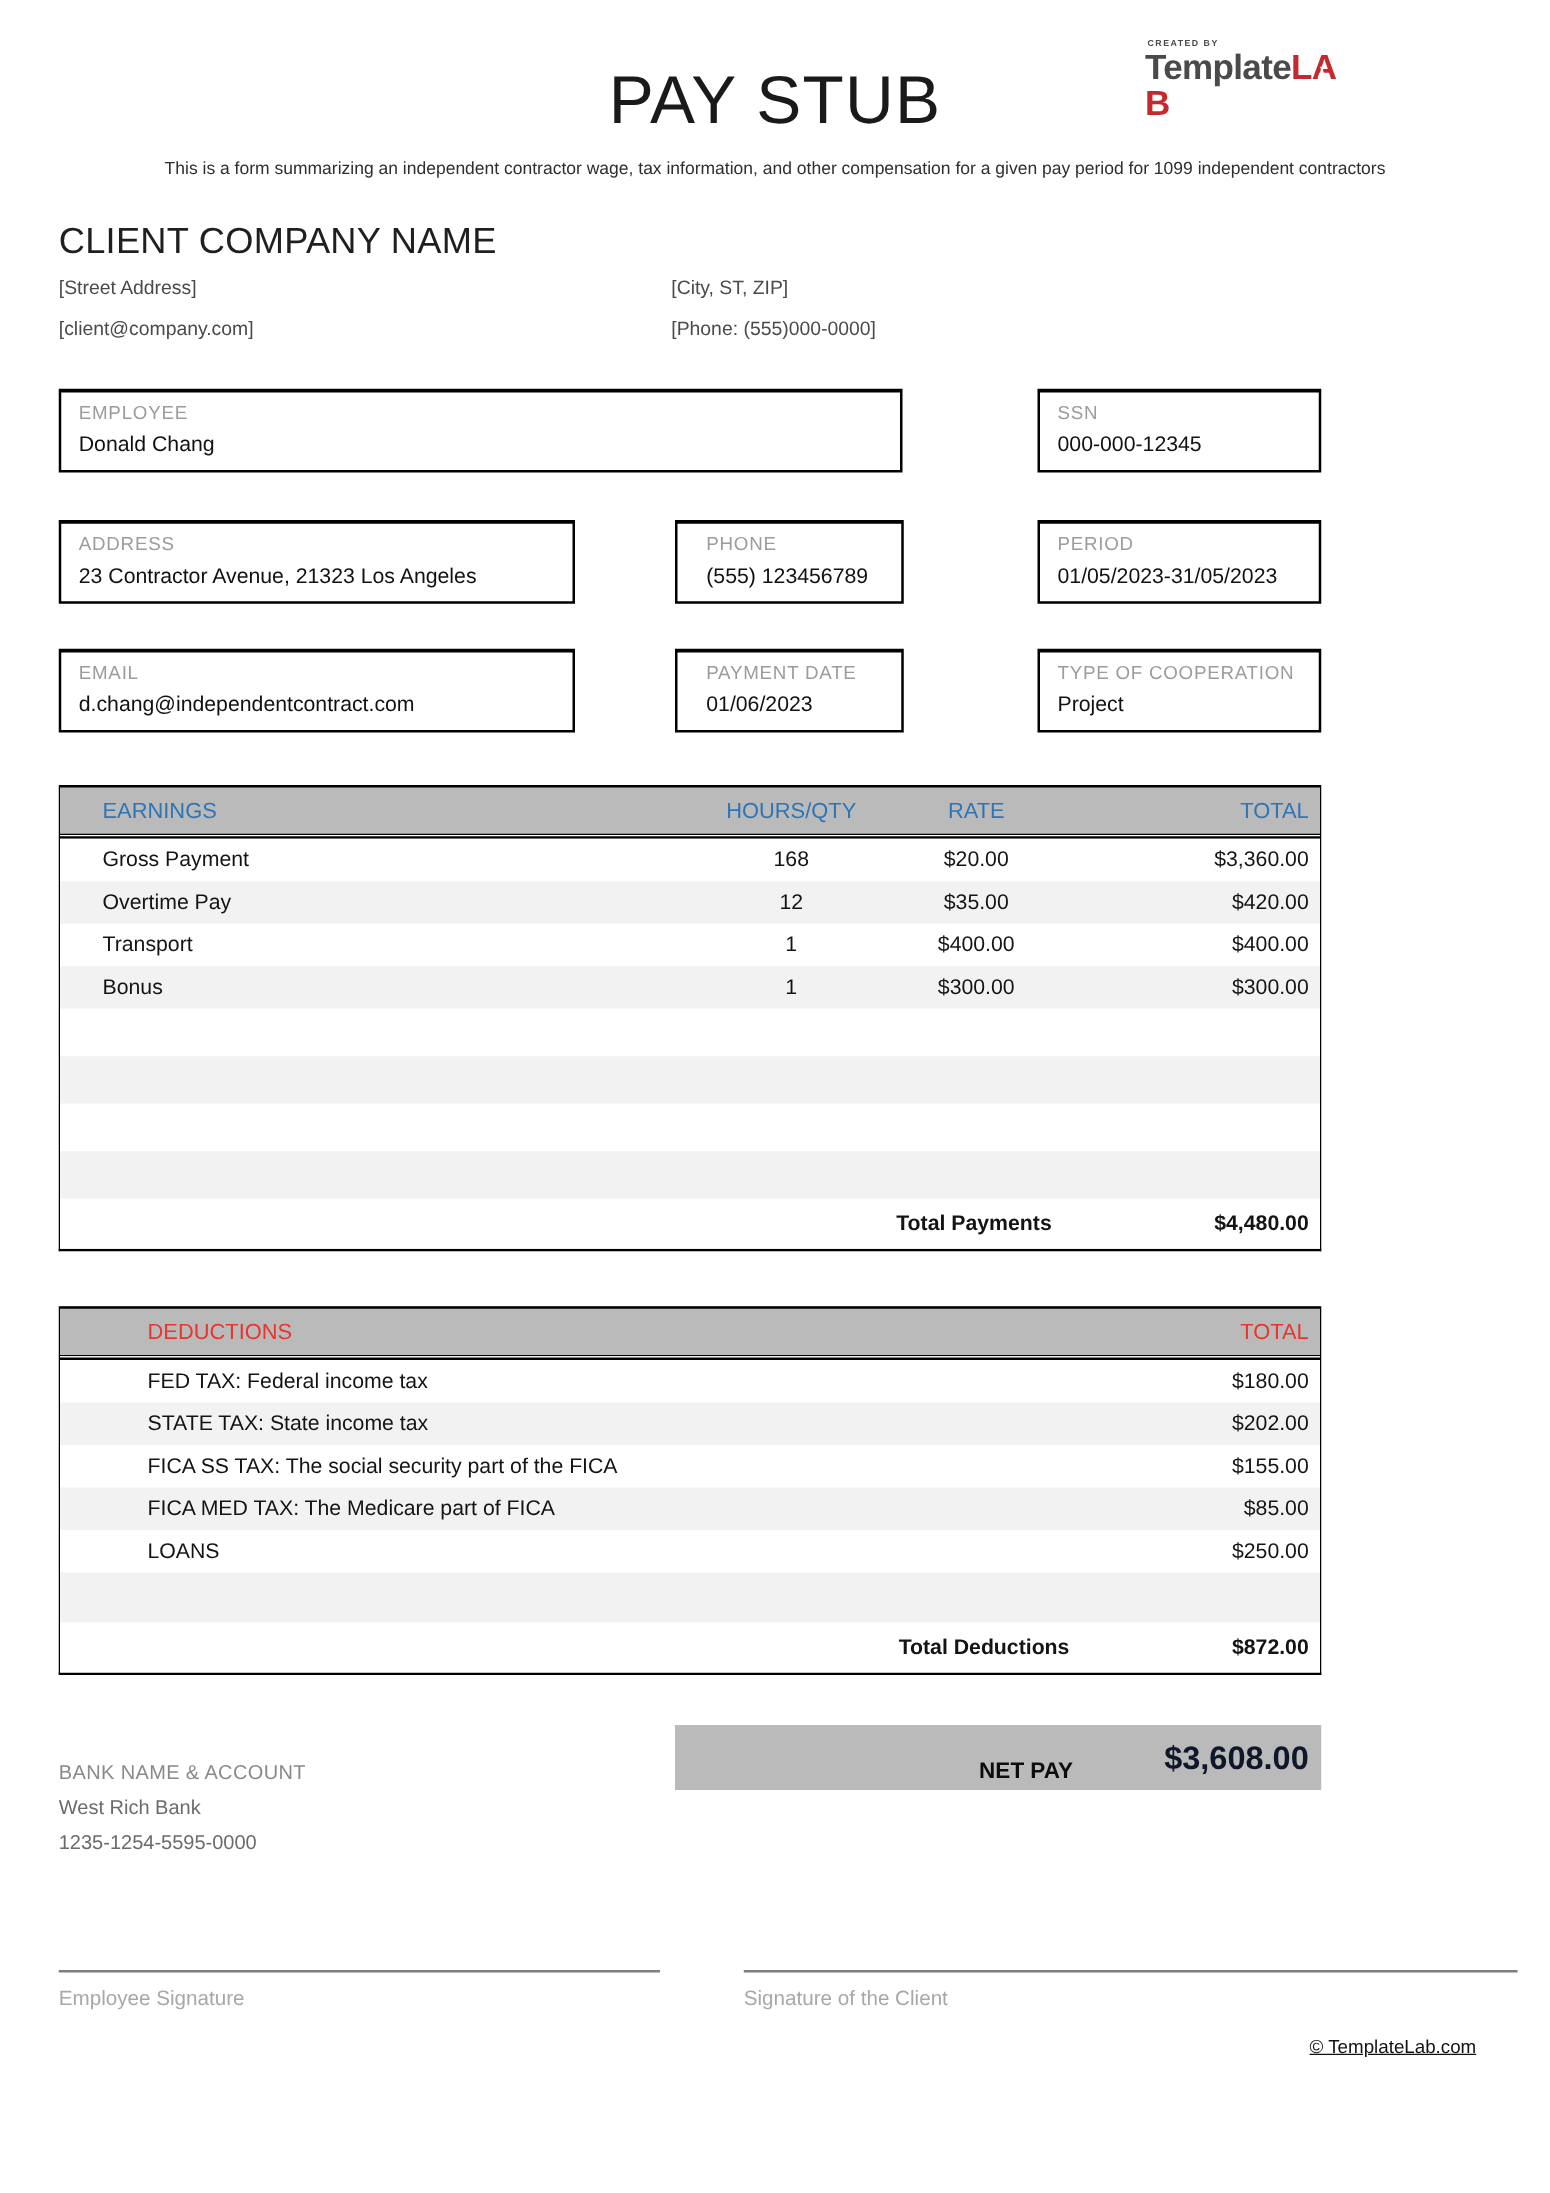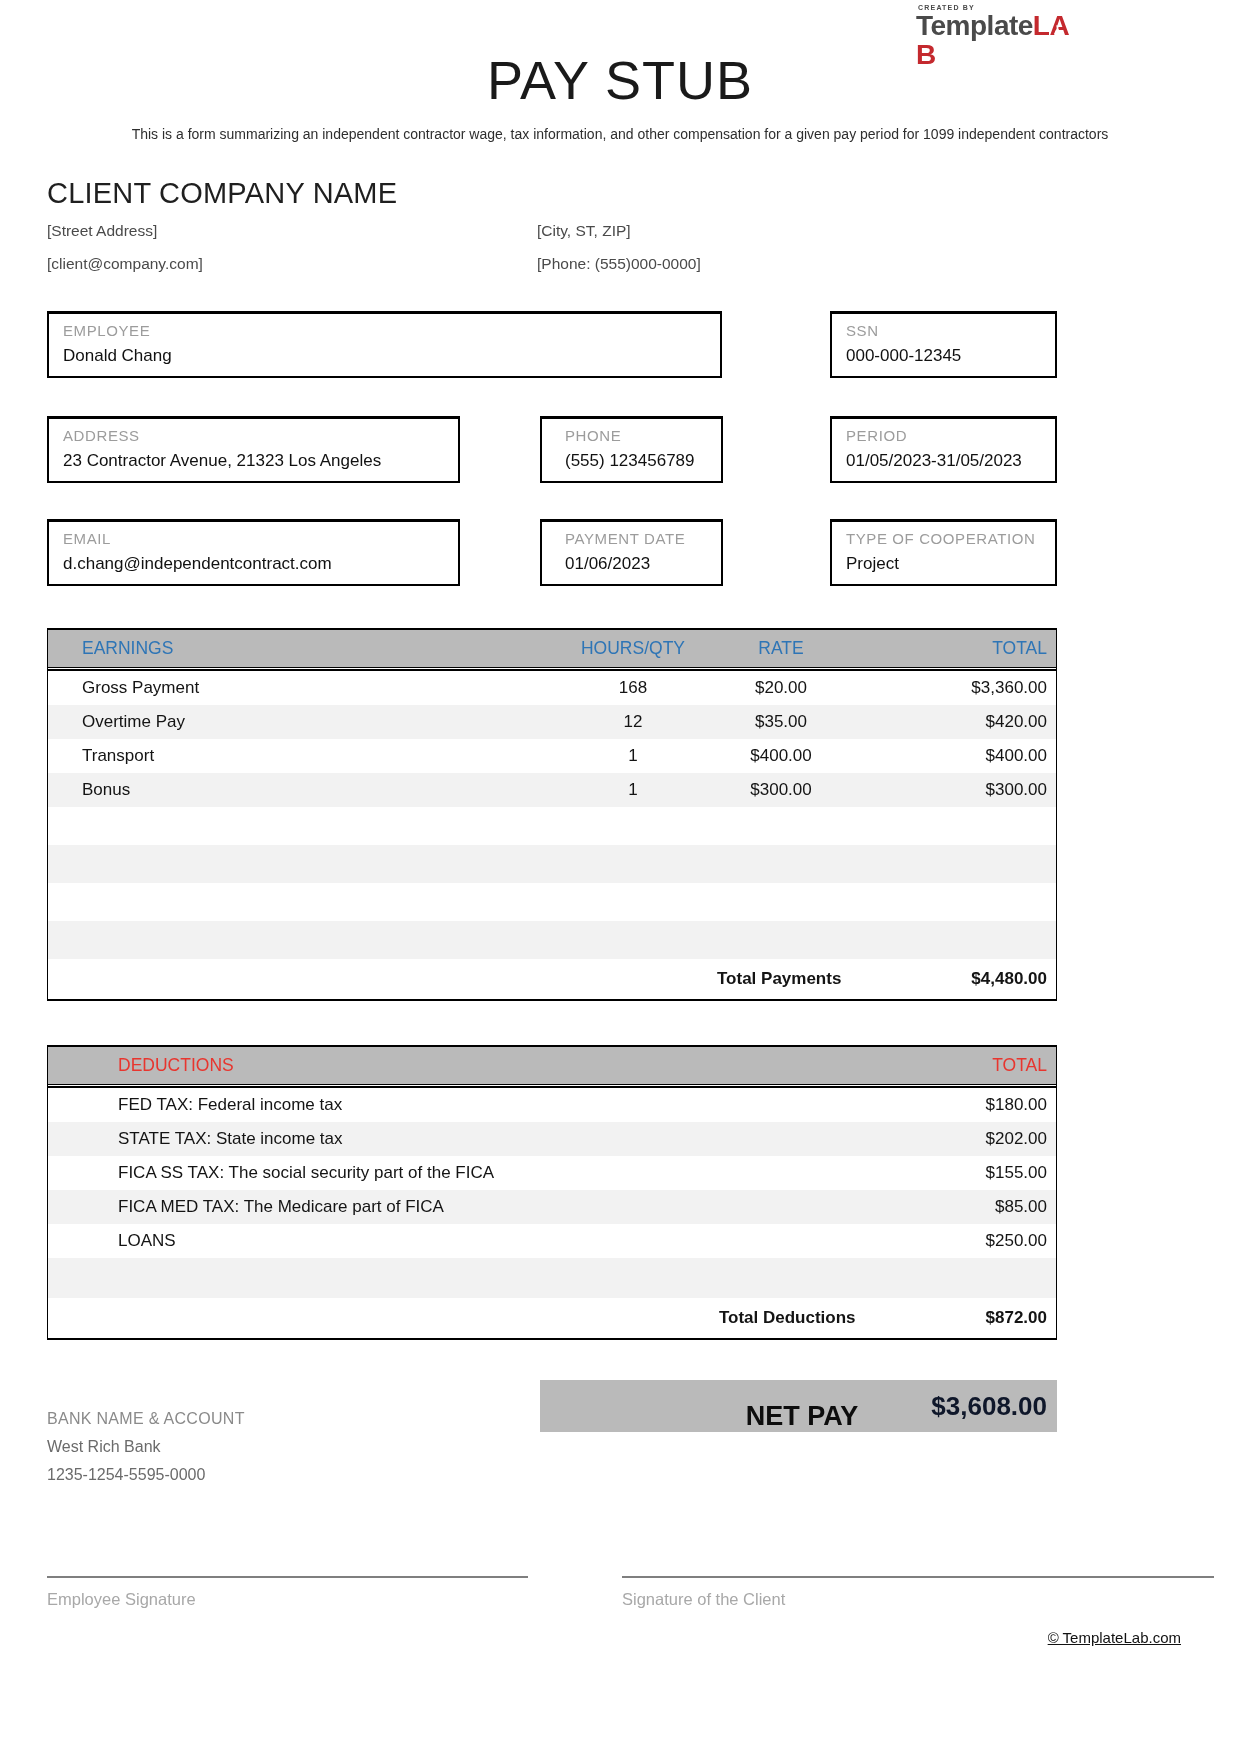--- a/index.html
+++ b/index.html
@@ -6,21 +6,21 @@
   html,body { background:#ffffff; }
   body {
     width:1240px; height:1754px;
     font-family:"Liberation Sans", sans-serif;
     color:#141414; overflow:hidden; position:relative;
   }
   .page { width:1240px; height:1754px; padding:18px 0 0 47px; position:relative; }
   .content { width:1010px; }
 
   
-  .logo { position:absolute; top:4px; left:916px; width:164px; text-align:left; }
+  .logo { position:absolute; top:32px; left:916px; width:164px; text-align:left; }
   .created-by { font-size:7px; font-weight:bold; letter-spacing:1.2px; color:#4a4a4a; margin-left:2px; }
   .brand { font-size:28px; font-weight:bold; letter-spacing:-0.5px; line-height:1.05; }
   .brand-dark { color:#4a4a4a; }
   .brand-red { color:#c4292e; position:relative; }
   .lab-a { position:relative; display:inline-block; }
   .flask-svg { position:absolute; left:3px; bottom:4px; width:11px; height:12px; }
 
   
   .doc-header { width:1240px; margin-left:-47px; text-align:center; margin-top:34px; }
   .doc-title { font-size:54px; font-weight:400; letter-spacing:1px; color:#1a1a1a; line-height:1.05; }
@@ -77,27 +77,27 @@
 
   
   .bottom-row { margin-top:40px; display:flex; align-items:flex-start; min-height:118px; }
   .bank { margin-top:30px; }
   .bank-label { font-size:16px; color:#8a8a8a; letter-spacing:0.3px; }
   .bank-line { font-size:16px; color:#6b6b6b; margin-top:10px; }
   .netpay {
     margin-left:auto; width:517px; height:52px; background:#bababa;
     display:flex; align-items:center; justify-content:flex-end; padding-right:10px;
   }
-  .netpay-label { font-size:27px; font-weight:bold; color:#0d0d0d;margin-top:21px; }
+  .netpay-label { font-size:18px; font-weight:bold; color:#0d0d0d;margin-top:21px; }
   .netpay-value { font-size:26px; font-weight:bold; color:#0f172a; margin-left:73px; }
 
   
   .sig-row { width:1167px; display:flex; margin-top:78px; }
   .sig { width:481px; }
-  .sig-right { flex:1; margin-left:94px; }
+  .sig-right { flex:1; margin-left:67px; }
   .sig-line { height:2px; background:#7f7f7f; }
   .sig-label { margin-top:12px; font-size:16.5px; color:#a8a8a8; }
   .footer { width:1134px; text-align:right; margin-top:20px; }
   .footer a { font-size:15px; color:#111; text-decoration:underline; }
 </style>
 </head>
 <body>
 
 <div class="page">
 

